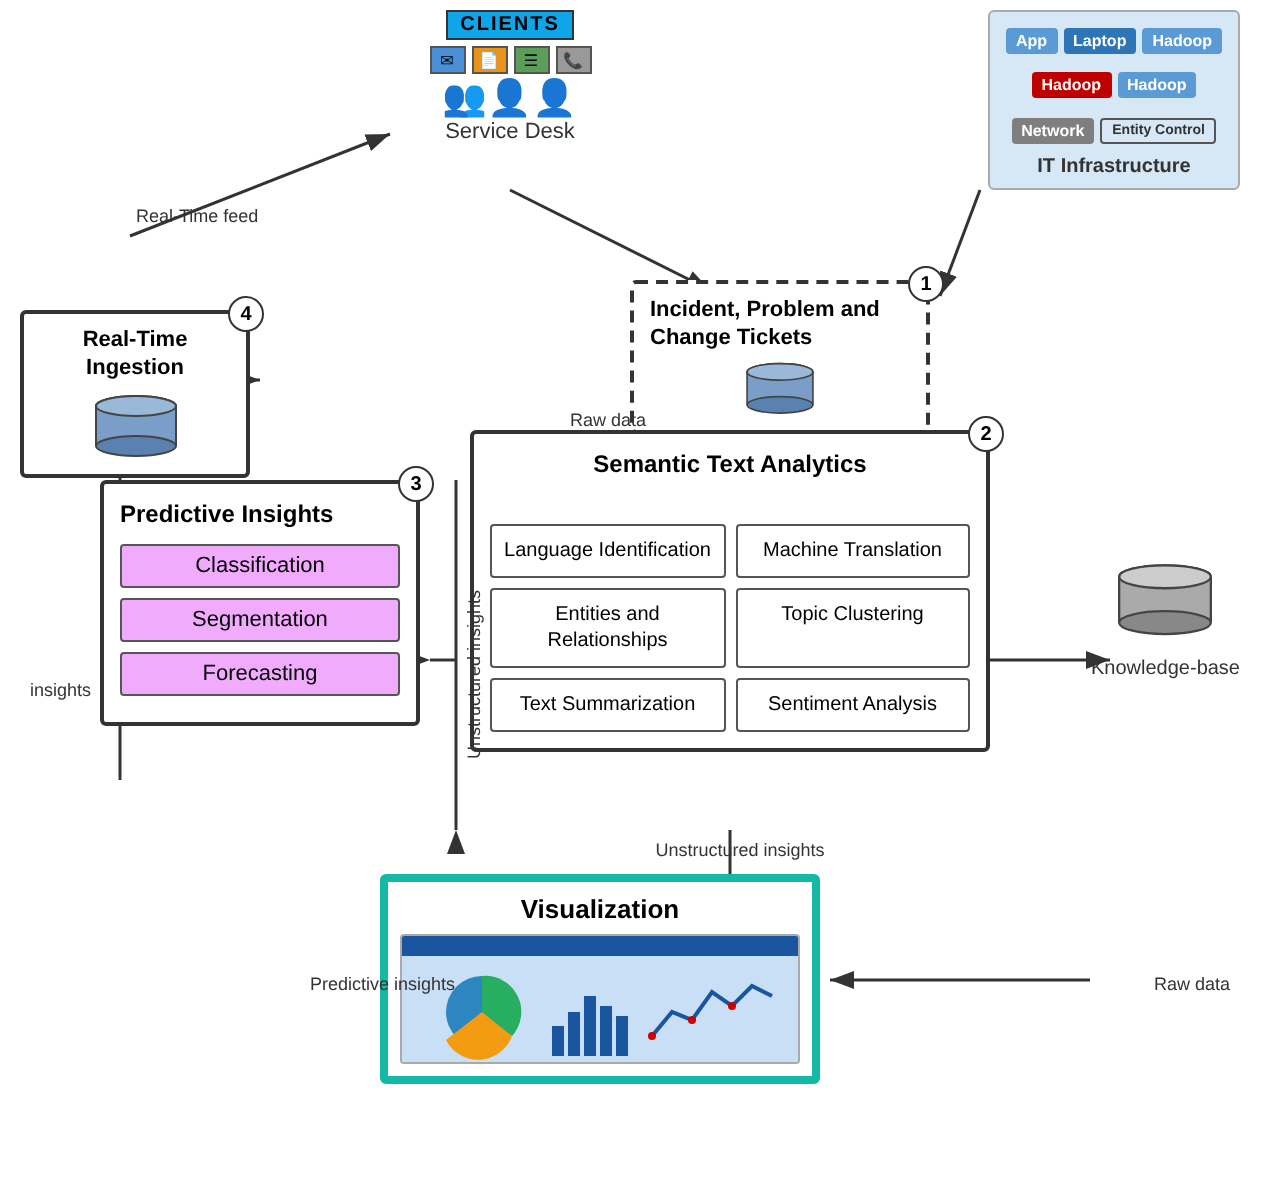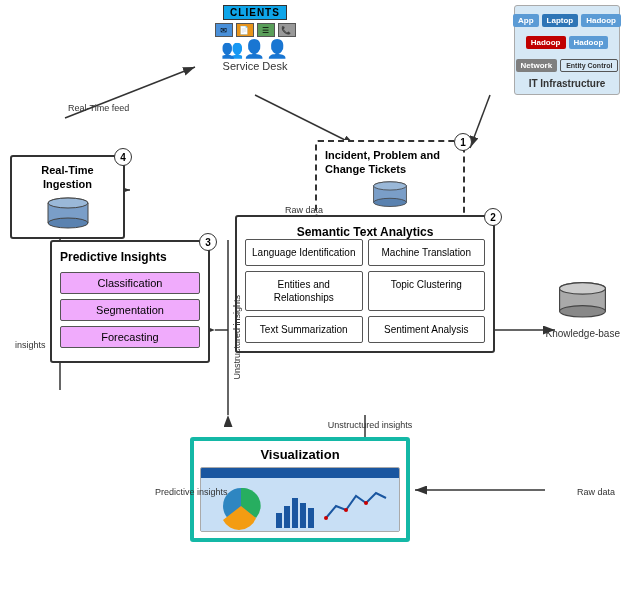--- a/index.html
+++ b/index.html
@@ -66,21 +66,21 @@
       font-size: 11px;
       margin-top: 2px;
       color: #333;
     }
 
     
     .it-infra-box {
       position: absolute;
       top: 5px;
       right: 20px;
-      width: 106px;
+      width: 126px;
       height: 90px;
       background: #d6e8f5;
       border: 1px solid #aaa;
       border-radius: 3px;
       display: flex;
       flex-direction: column;
       align-items: center;
       justify-content: center;
       padding: 5px;
     }
@@ -195,21 +195,21 @@
       left: 235px;
       width: 260px;
       border: 2px solid #333;
       border-radius: 3px;
       padding: 8px;
       background: #fff;
     }
     .semantic-title {
       font-weight: bold;
       font-size: 12px;
-      margin-bottom: 0;
+      margin-bottom: 23px;
       text-align: center;
     }
     .semantic-grid {
       display: grid;
       grid-template-columns: 1fr 1fr;
       gap: 5px;
     }
     .semantic-item {
       border: 1px solid #555;
       border-radius: 2px;

